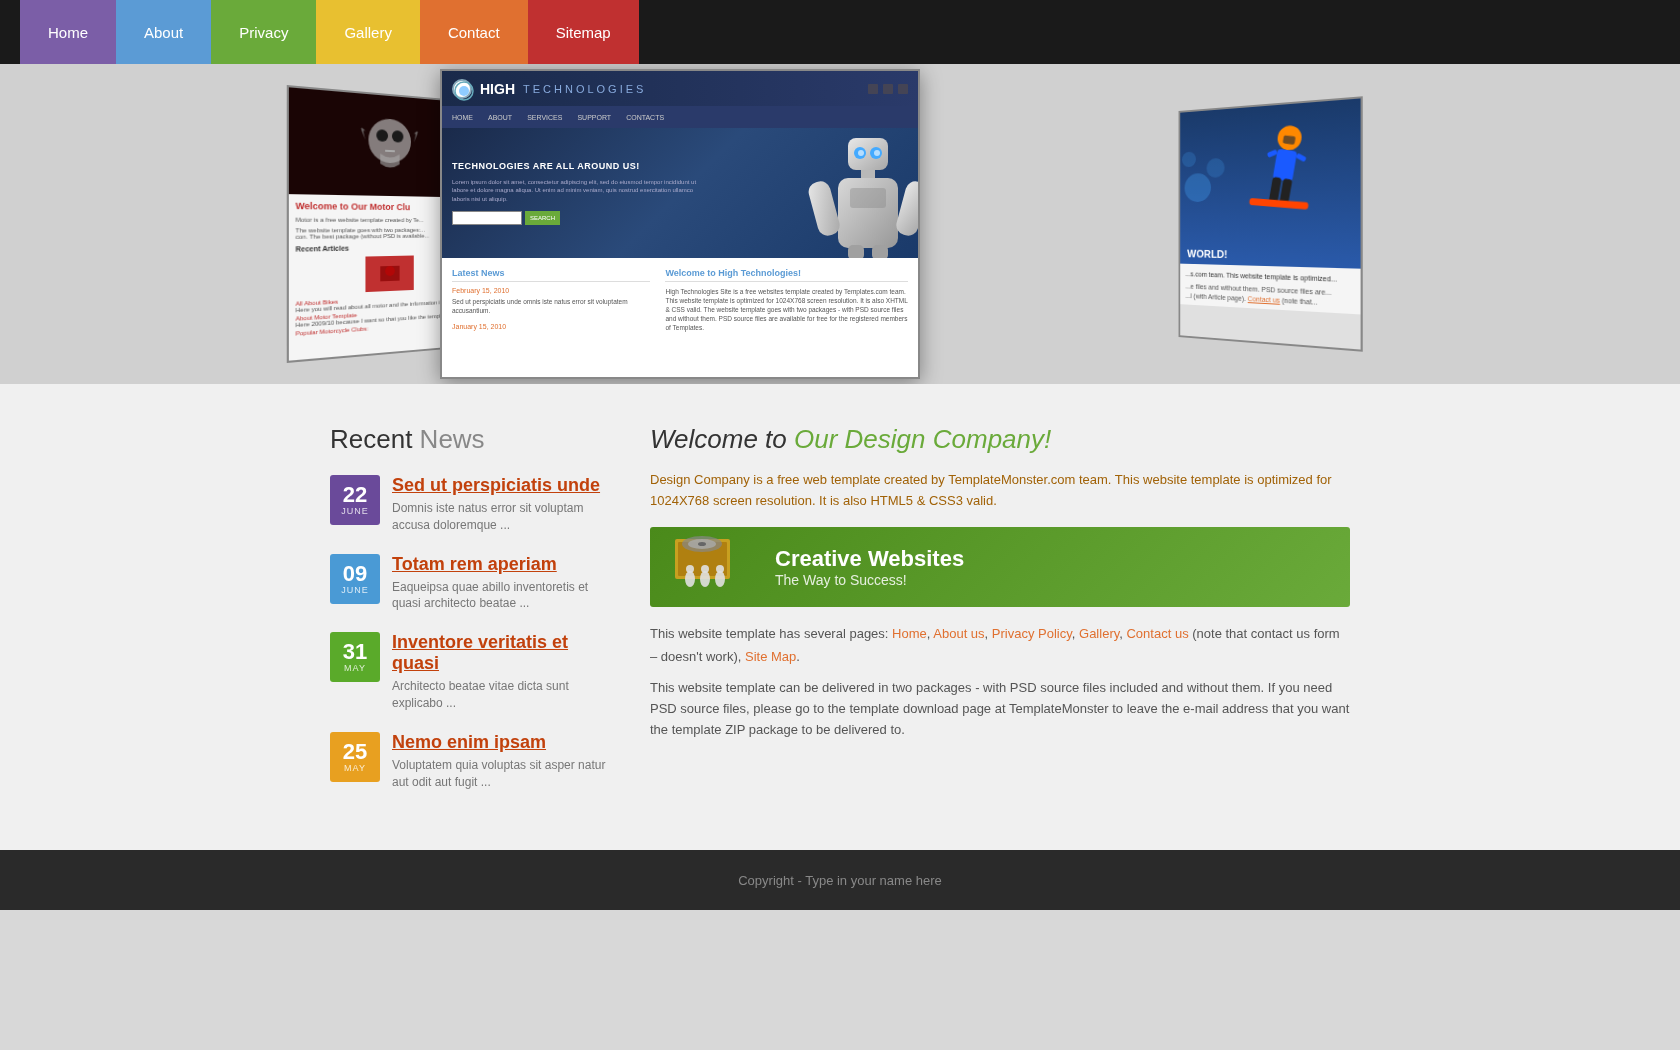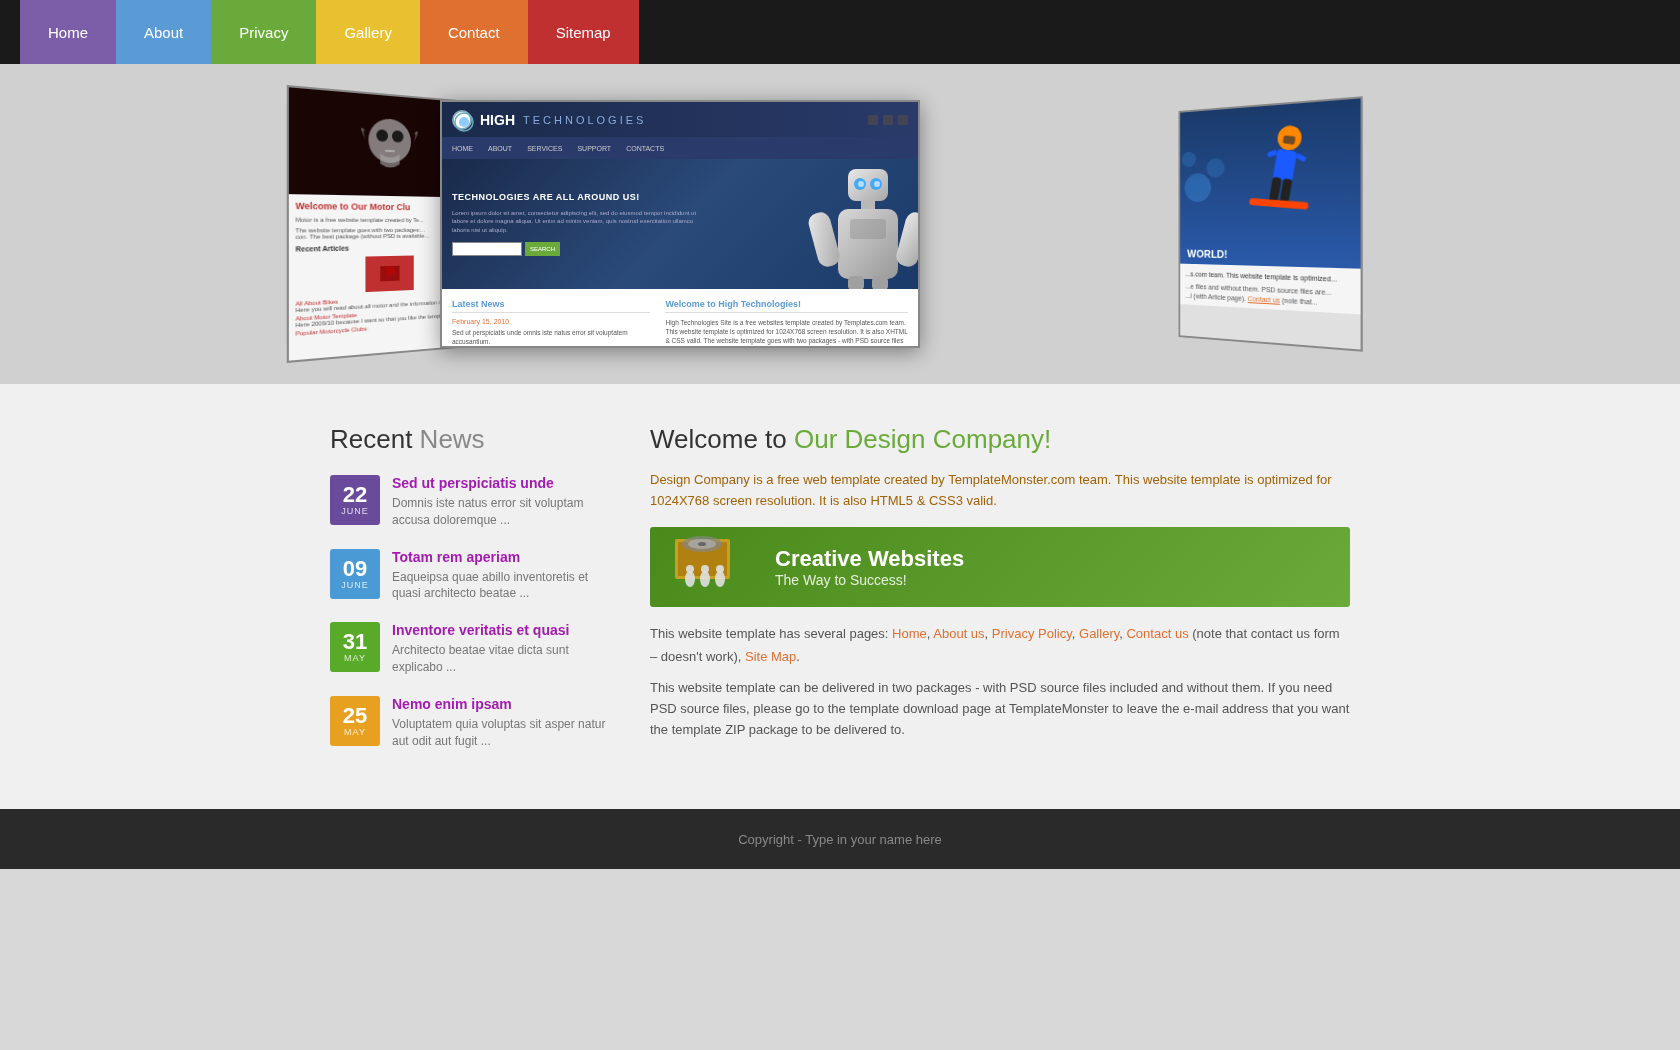--- a/index.html
+++ b/index.html
@@ -101,21 +101,21 @@
       font-weight: bold;
       color: #c03030;
       margin-bottom: 4px;
     }
 
     
     .slide-center {
       position: absolute;
       left: 150px;
       width: 480px;
-      height: 248px;
+      height: 310px;
       background: #fff;
       border: 2px solid #888;
       z-index: 3;
       box-shadow: 0 4px 20px rgba(0,0,0,0.4);
       overflow: hidden;
     }
     .slide-center-header {
       background: linear-gradient(90deg, #1a2a4a 0%, #2a3a6a 100%);
       height: 35px;
       display: flex;
@@ -335,42 +335,44 @@
     .date-month {
       color: rgba(255,255,255,0.8);
       font-size: 9px;
       text-transform: uppercase;
       letter-spacing: 1px;
     }
     .news-text {
       flex: 1;
     }
     .news-link {
-      color: #a21caf;
-      font-size: 14px;
+      color: #c2410c;
+      font-size: 18px;
       font-weight: bold;
+      text-decoration: underline;
       cursor: pointer;
       display: block;
       margin-bottom: 4px;
     }
     .news-excerpt {
       font-size: 12px;
       color: #777;
       line-height: 1.4;
     }
 
     
     .welcome-section {
       flex: 1;
     }
     .welcome-title {
       font-size: 26px;
       font-weight: 300;
       color: #333;
       margin-bottom: 15px;
+      font-style: italic;
     }
     .welcome-desc {
       font-size: 13px;
       color: #a16207;
       line-height: 1.6;
       margin-bottom: 15px;
     }
     .promo-banner {
       width: 100%;
       height: 80px;

